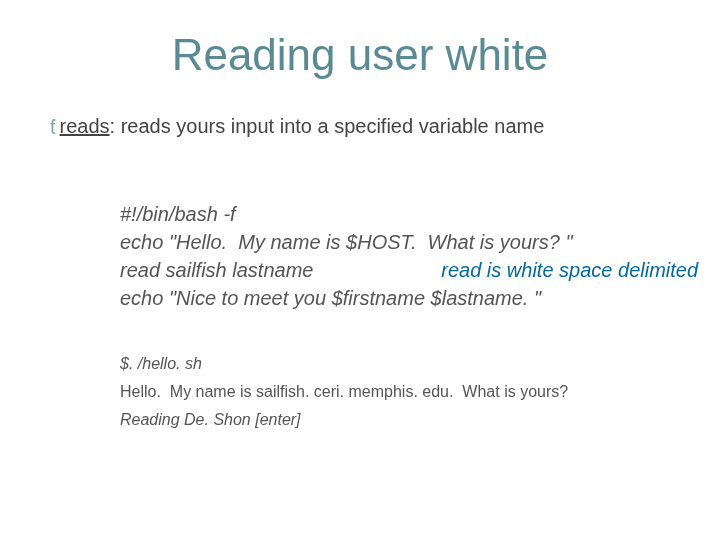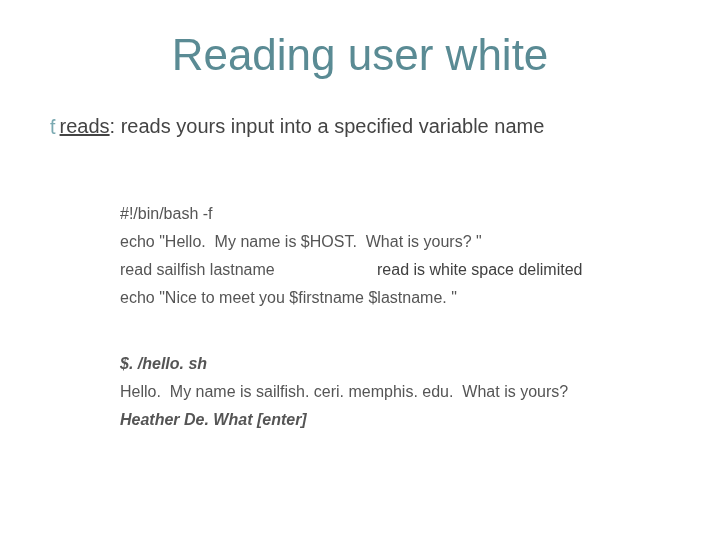--- a/index.html
+++ b/index.html
@@ -38,45 +38,45 @@
     vertical-align: -1px;
   }
   .sub .term {
     text-decoration: underline;
   }
   .code {
     position: absolute;
     top: 200px;
     left: 120px;
     width: 560px;
-    font-size: 16px;
+    font-size: 20px;
     line-height: 28px;
     color: #555;
+    font-style: italic;
   }
   .code .row {
     white-space: pre;
   }
   .annot {
-    color: #404040;
+    color: #0369a1;
   }
   .output {
     position: absolute;
     top: 350px;
     left: 120px;
     width: 560px;
     font-size: 16px;
     line-height: 28px;
     color: #555;
   }
   .output .row {
     white-space: pre;
   }
   .output .it {
     font-style: italic;
-    font-weight: bold;
   }
 </style>
 </head>
 <body>
 
 <div class="title">Reading user white</div>
 
 <div class="sub">
   <span class="icon">ƭ</span><span class="term">reads</span><span>: reads yours input into a specified variable name</span>
 </div>
@@ -84,14 +84,14 @@
 <div class="code">
   <div class="row">#!/bin/bash -f</div>
   <div class="row">echo "Hello.  My name is $HOST.  What is yours? "</div>
   <div class="row"><span>read sailfish lastname</span>                       <span class="annot">read is white space delimited</span></div>
   <div class="row">echo "Nice to meet you $firstname $lastname. "</div>
 </div>
 
 <div class="output">
   <div class="row it">$. /hello. sh</div>
   <div class="row">Hello.  My name is sailfish. ceri. memphis. edu.  What is yours?</div>
-  <div class="row it">Heather De. What [enter]</div>
+  <div class="row it">Reading De. Shon [enter]</div>
 </div>
 
 </body></html>

